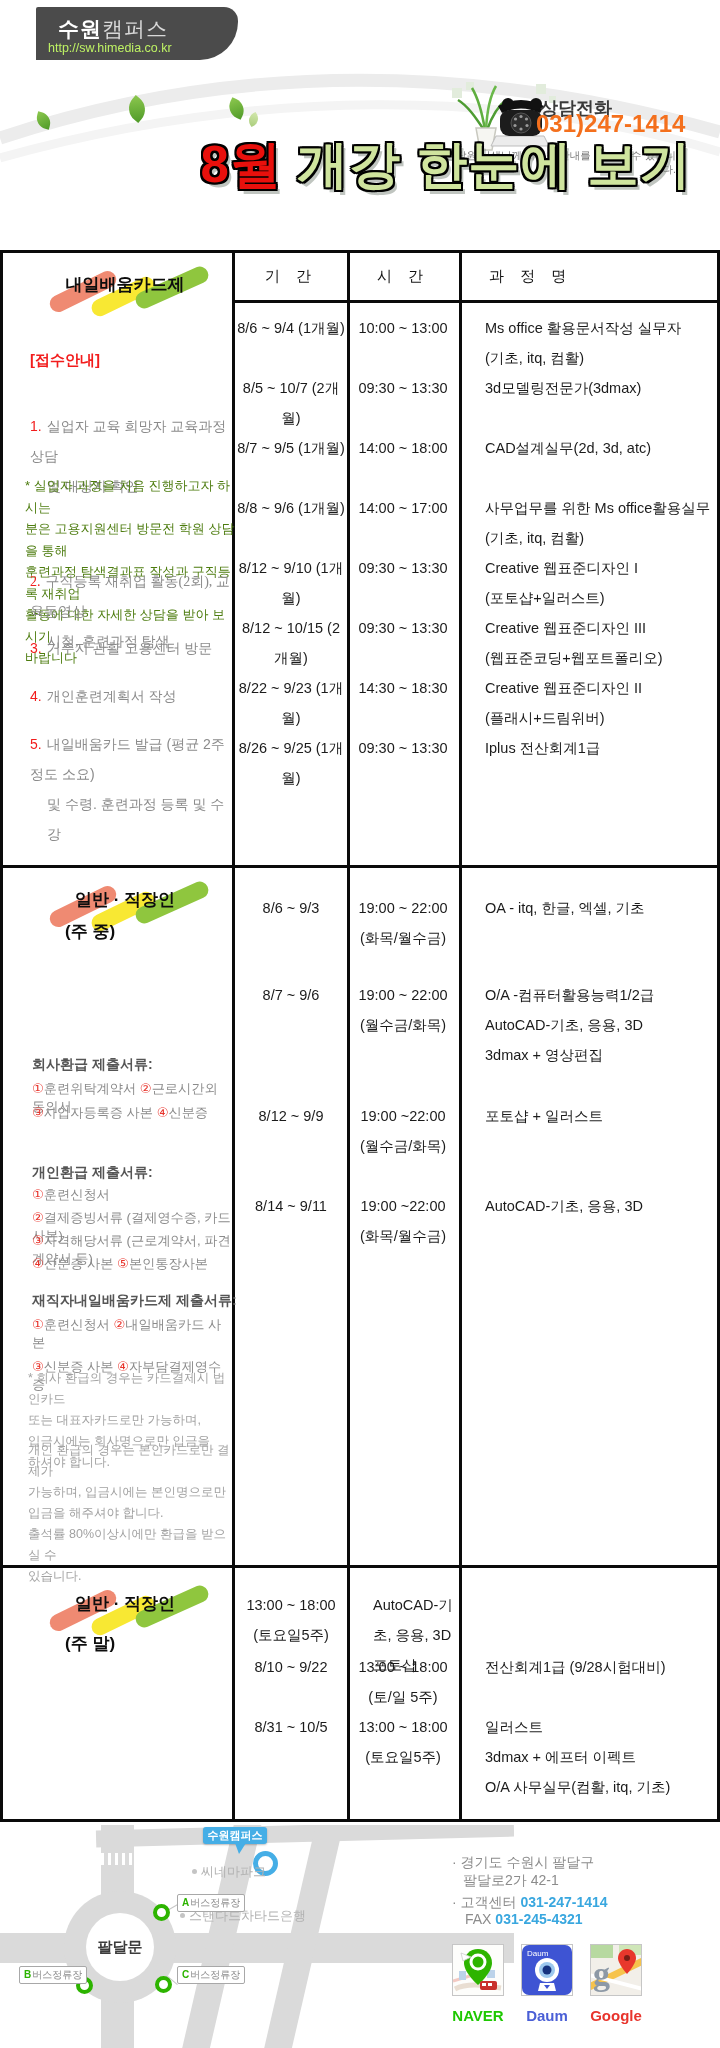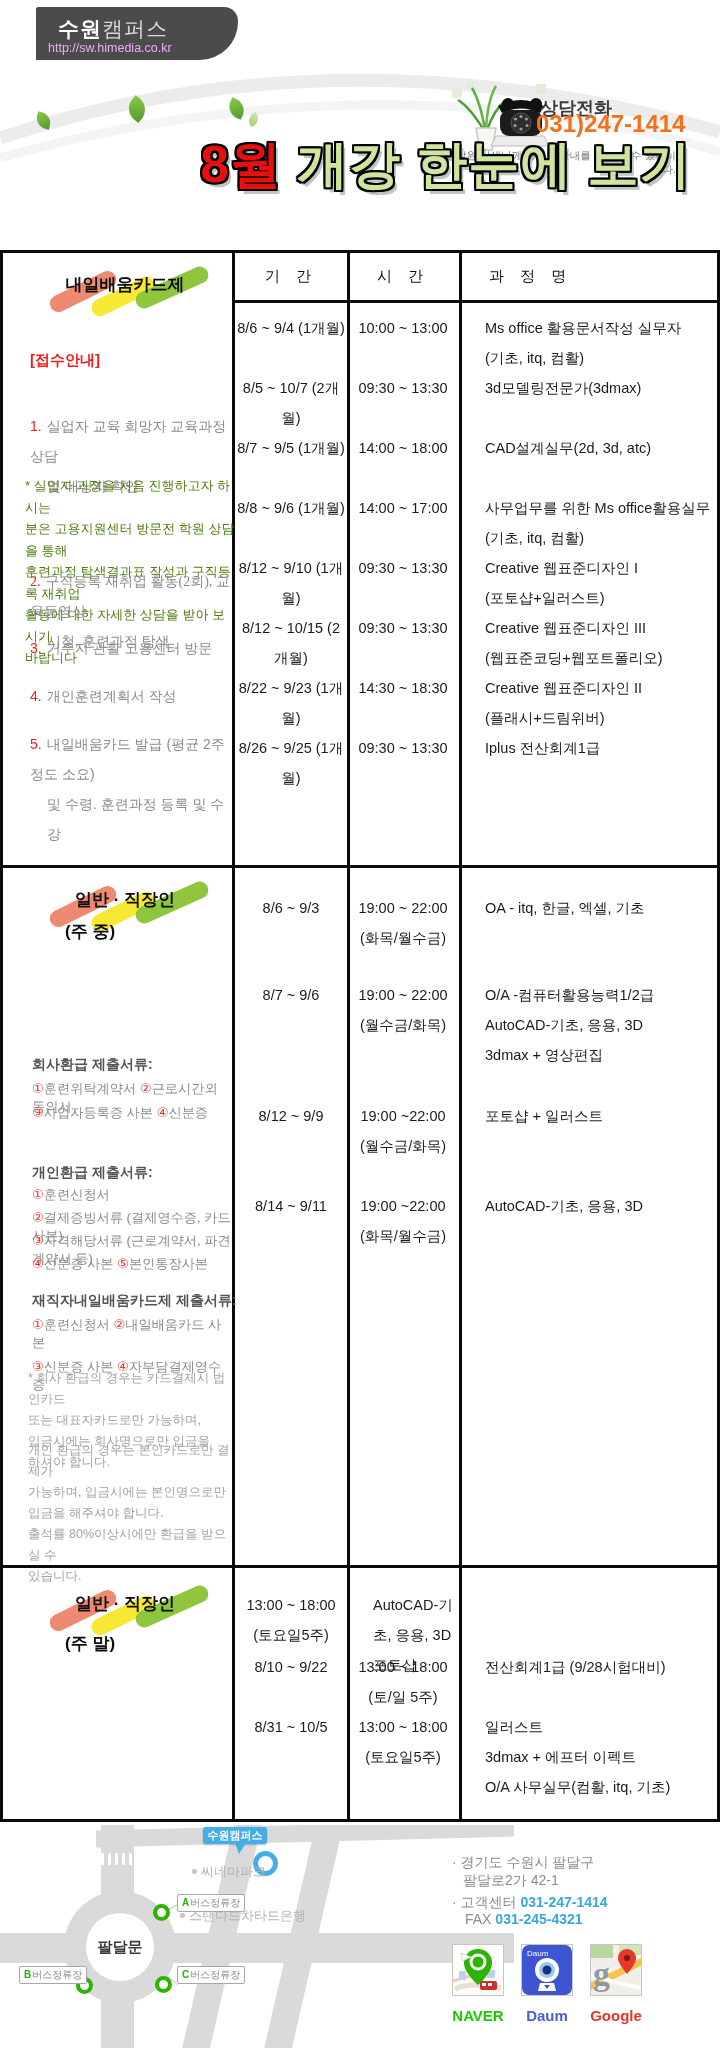--- a/index.html
+++ b/index.html
@@ -8,21 +8,21 @@
   
   .swoosh{position:absolute;left:0;top:0;width:720px;height:210px;pointer-events:none;}
   .leaf{position:absolute;background:linear-gradient(135deg,#8dc84f,#4f9a28);border-radius:0 75% 0 75%;}
   .leaf.pale{background:linear-gradient(135deg,#d3e8ad,#aacd7c);}
   
   .logo{position:absolute;left:36px;top:7px;width:202px;height:53px;background:#4b4b4b;
         border-radius:2px 14px 38px 0;}
   .logo .brand{position:absolute;left:22px;top:8px;font-size:21px;letter-spacing:1px;color:#fff;}
   .brand-bold{font-weight:bold;}
   .brand-rest{color:#d9d9d9;font-weight:normal;}
-  .logo .url{position:absolute;left:12px;top:34px;font-size:12.5px;color:#f0abfc;}
+  .logo .url{position:absolute;left:12px;top:34px;font-size:12.5px;color:#bef264;}
   
   .mosaic{position:absolute;background:#e2ecdc;}
   .contact-label{position:absolute;left:540px;top:96px;font-size:18px;font-weight:bold;color:#3a3a3a;}
   .contact-phone{position:absolute;left:536px;top:110px;font-size:24px;font-weight:bold;color:#f4701d;letter-spacing:0;}
   .contact-note{position:absolute;left:420px;top:149px;width:256px;text-align:right;font-size:10.5px;color:#787878;}
   .phoneart{position:absolute;left:446px;top:80px;}
   
   .title{position:absolute;left:172px;top:131px;width:548px;text-align:center;
          font-size:51px;font-weight:bold;letter-spacing:1px;white-space:nowrap;
          text-shadow:-2px -2px 0 #000,2px -2px 0 #000,-2px 2px 0 #000,2px 2px 0 #000,

